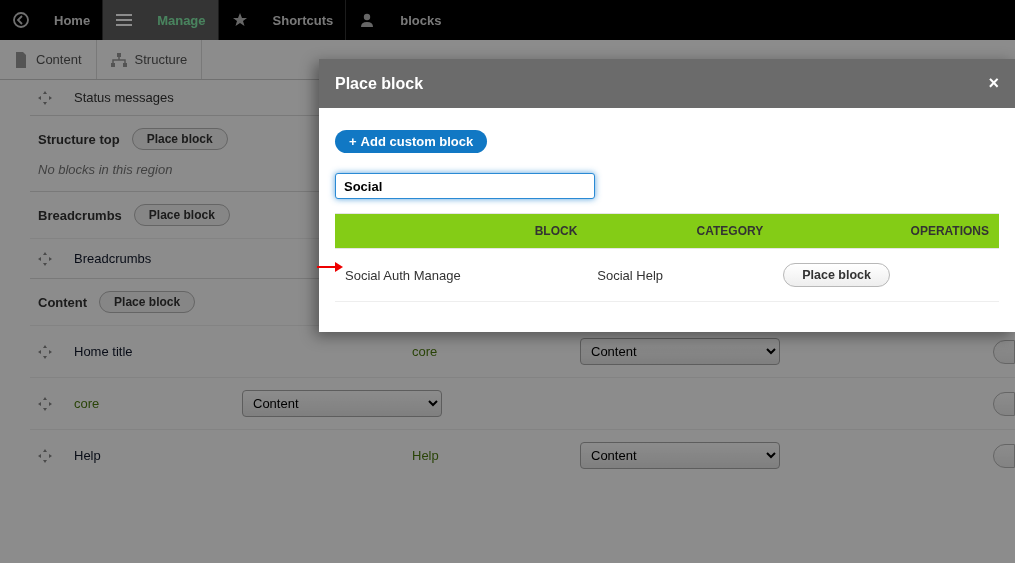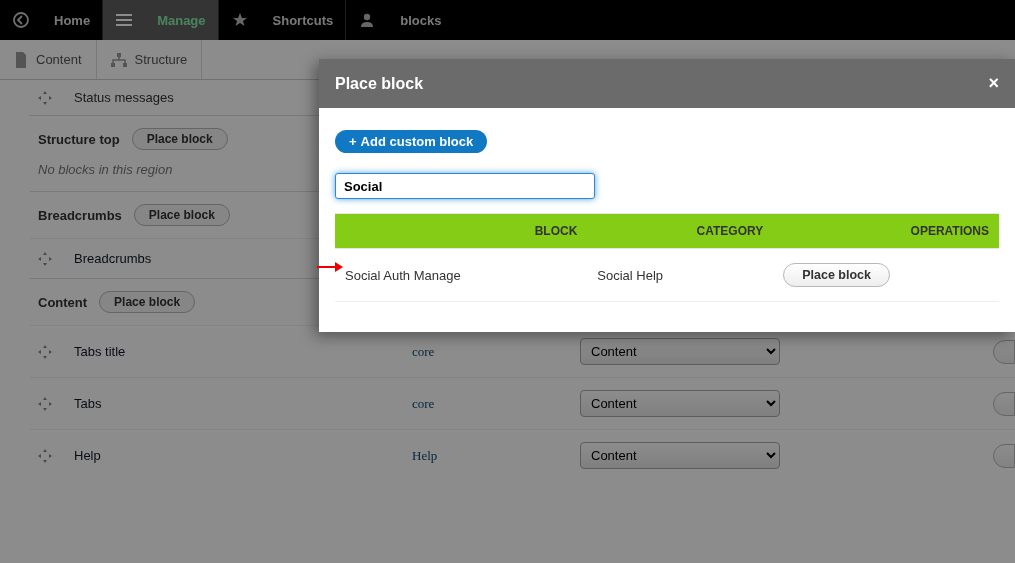--- a/index.html
+++ b/index.html
@@ -17,21 +17,21 @@
   .page { padding:0 0 0 0; background:#fff;}
   .region-row { border-bottom:1px solid #ddd; margin-left:30px; margin-right:0;}
   .region-head { display:flex; align-items:center; gap:12px; padding:12px 8px; font-weight:bold; color:#333;}
   .region-head .pill, .pill{
     border:1px solid #b8b8b8; border-radius:14px; padding:3px 14px; font-size:12px; background:#f4f4f4; font-weight:bold; cursor:pointer; color:#333;
   }
   .norows { padding:0 8px 14px 8px; color:#777; font-style:italic;}
   .block-row { display:flex; align-items:center; border-top:1px solid #eee; padding:12px 8px; gap:18px;}
   .drag { width:18px; color:#888; cursor:move;}
   .block-name { flex:0 0 320px; color:#0f172a;}
-  .block-cat  { flex:0 0 150px; color:#0c4a6e;font-family:Liberation Serif, serif;}
+  .block-cat  { flex:0 0 150px; color:#4d7c0f;}
   .block-region { flex:0 0 220px;}
   .block-right { flex:1; display:flex; justify-content:flex-end;}
   select.region {
     width:200px; height:27px; border:1px solid #aaa; border-radius:4px;
     background:linear-gradient(#fff,#e8e8e8); padding:2px 6px; font-size:13px;
   }
   .rightbtn {
     width:22px; height:24px; border:1px solid #b8b8b8; border-radius:12px 0 0 12px;
     background:linear-gradient(#fff,#eee); margin-right:-8px;
   }
@@ -173,37 +173,36 @@
       <span>Content</span>
       <button class="pill">Place block</button>
     </div>
 
     <div class="block-row">
       <span class="drag">
         <svg width="14" height="14" viewBox="0 0 14 14">
             <path d="M7 0 L9 3 H5 Z M7 14 L5 11 H9 Z M0 7 L3 5 V9 Z M14 7 L11 9 V5 Z" fill="#888"></path>
           </svg>
       </span>
-      <span class="block-name">Tabs title</span>
+      <span class="block-name">Home title</span>
       <span class="block-cat">core</span>
       <span class="block-region">
         <select class="region"><option>Content</option></select>
       </span>
       <span class="block-right">
           <span class="rightbtn"></span>
         </span>
     </div>
 
     <div class="block-row">
       <span class="drag">
         <svg width="14" height="14" viewBox="0 0 14 14">
             <path d="M7 0 L9 3 H5 Z M7 14 L5 11 H9 Z M0 7 L3 5 V9 Z M14 7 L11 9 V5 Z" fill="#888"></path>
           </svg>
       </span>
-      <span class="block-name">Tabs</span>
       <span class="block-cat">core</span>
       <span class="block-region">
         <select class="region"><option>Content</option></select>
       </span>
       <span class="block-right">
           <span class="rightbtn"></span>
         </span>
     </div>
 
     <div class="block-row">

